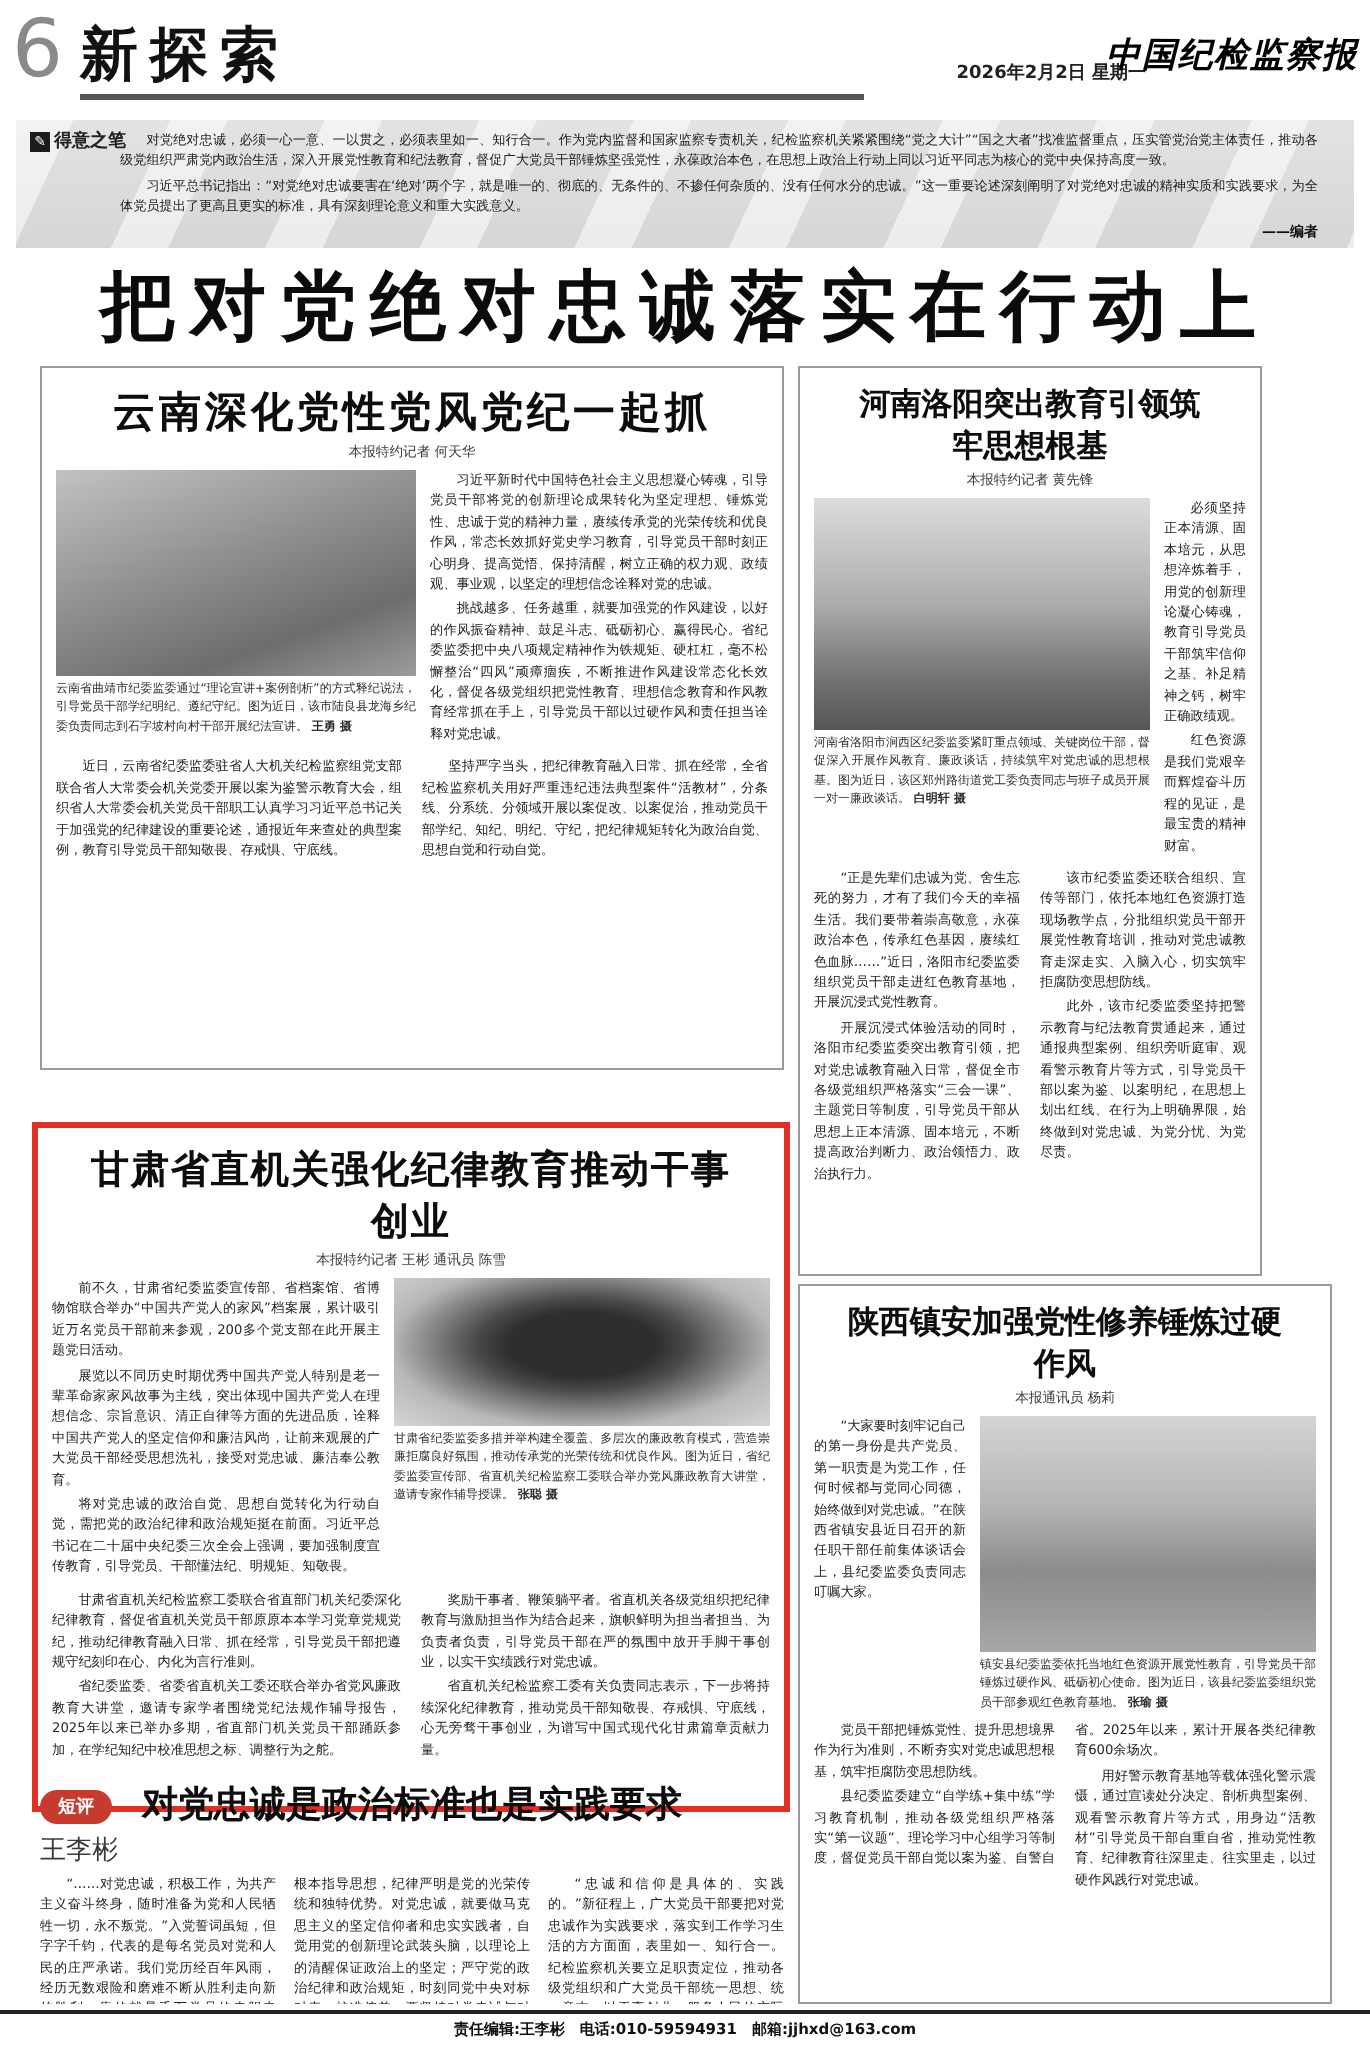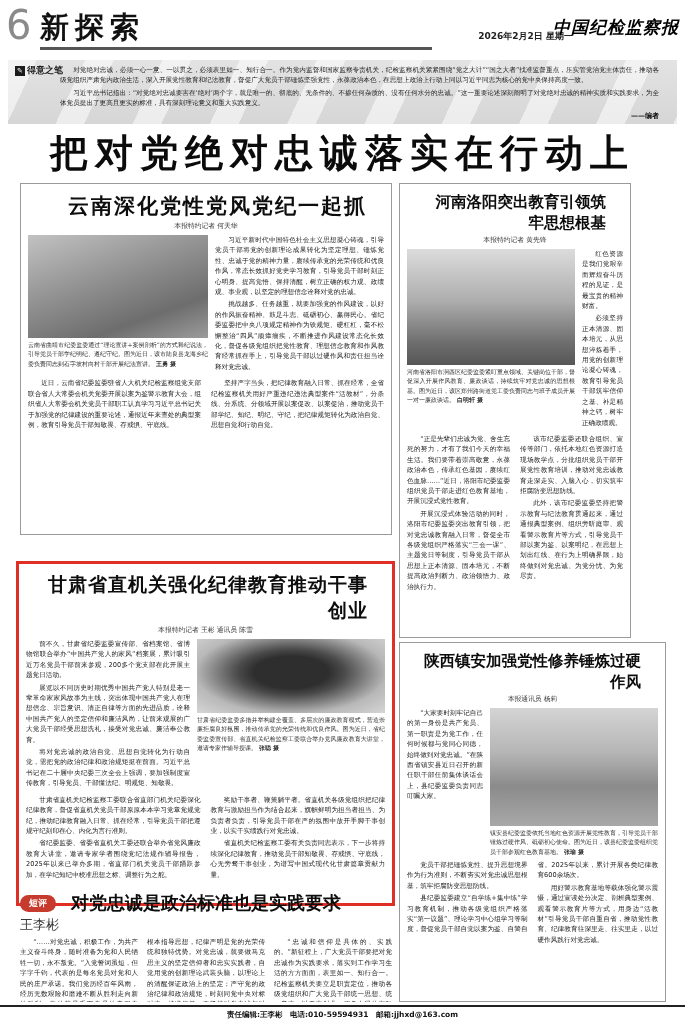--- a/index.html
+++ b/index.html
@@ -23,21 +23,21 @@
   .banner p{margin:0;font-size:6.6px;line-height:1.75;text-align:justify;text-indent:2em;color:#2b2b2b;}
   .banner-sign{text-align:right;font-size:7px;font-weight:700;margin-top:1px;color:#111;}
 
   
   .main-headline{position:absolute;left:0;top:127px;width:685px;height:52px;line-height:52px;text-align:center;
     font-size:38px;font-weight:900;letter-spacing:7px;color:#0b0b0b;}
 
   
   .abox{position:absolute;box-sizing:border-box;border:1px solid #9a9a9a;background:#fff;padding:6px 7px;overflow:hidden;}
   .abox.red{border:3px solid #e03026;}
-  .a-title{text-align:right;font-weight:900;color:#0d0d0d;margin:2px 17px 1px;}
+  .a-title{text-align:center;font-weight:900;color:#0d0d0d;margin:2px 17px 1px;}
   .a-byline{text-align:center;font-size:6.8px;color:#3a3a3a;margin-bottom:4px;}
   .flexrow{display:flex;gap:7px;}
   .photo{background:linear-gradient(160deg,#c2c2c2,#8e8e8e 45%,#6d6d6d 75%,#9c9c9c);flex:none;}
   .photo.meeting{background:linear-gradient(180deg,#dcdcdc,#adadad 45%,#6f6f6f 80%,#565656);}
   .photo.hall{background:radial-gradient(ellipse at 50% 45%, #2e2e2e 0 28%, #4a4a4a 40%, #b8b8b8 72%, #d6d6d6 100%);}
   .photo.village{background:linear-gradient(180deg,#d4d4d4,#b5b5b5 38%,#8b8b8b 66%,#a8a8a8);}
   .caption{font-size:6px;line-height:1.55;text-align:justify;color:#2e2e2e;margin-top:2px;}
   .caption b{font-weight:700;}
   .btxt p{margin:0 0 2px;font-size:6.6px;line-height:1.58;text-align:justify;text-indent:2em;color:#222;}
   .cols2{column-count:2;column-gap:10px;}
@@ -144,22 +144,22 @@
     <div class="a-byline">本报特约记者 黄先锋</div>
     <div class="flexrow">
       <div style="width:168px;flex:none;">
         <div class="photo meeting" style="width:168px;height:116px;"></div>
         <div class="caption">
           <span>河南省洛阳市涧西区纪委监委紧盯重点领域、关键岗位干部，督促深入开展作风教育、廉政谈话，持续筑牢对党忠诚的思想根基。图为近日，该区郑州路街道党工委负责同志与班子成员开展一对一廉政谈话。</span>
           <b>白明轩 摄</b>
         </div>
       </div>
       <div class="btxt" style="flex:1;">
+          <p>必须坚持正本清源、固本培元，从思想淬炼着手，用党的创新理论凝心铸魂，教育引导党员干部筑牢信仰之基、补足精神之钙，树牢正确政绩观。</p>
           <p>红色资源是我们党艰辛而辉煌奋斗历程的见证，是最宝贵的精神财富。</p>
-          <p>必须坚持正本清源、固本培元，从思想淬炼着手，用党的创新理论凝心铸魂，教育引导党员干部筑牢信仰之基、补足精神之钙，树牢正确政绩观。</p>
         </div>
     </div>
     <div class="btxt cols2" style="margin-top:4px;">
         <p>“正是先辈们忠诚为党、舍生忘死的努力，才有了我们今天的幸福生活。我们要带着崇高敬意，永葆政治本色，传承红色基因，赓续红色血脉……”近日，洛阳市纪委监委组织党员干部走进红色教育基地，开展沉浸式党性教育。</p>
         <p>开展沉浸式体验活动的同时，洛阳市纪委监委突出教育引领，把对党忠诚教育融入日常，督促全市各级党组织严格落实“三会一课”、主题党日等制度，引导党员干部从思想上正本清源、固本培元，不断提高政治判断力、政治领悟力、政治执行力。</p>
         <p>该市纪委监委还联合组织、宣传等部门，依托本地红色资源打造现场教学点，分批组织党员干部开展党性教育培训，推动对党忠诚教育走深走实、入脑入心，切实筑牢拒腐防变思想防线。</p>
         <p>此外，该市纪委监委坚持把警示教育与纪法教育贯通起来，通过通报典型案例、组织旁听庭审、观看警示教育片等方式，引导党员干部以案为鉴、以案明纪，在思想上划出红线、在行为上明确界限，始终做到对党忠诚、为党分忧、为党尽责。</p>
       </div>
   </div>
 

